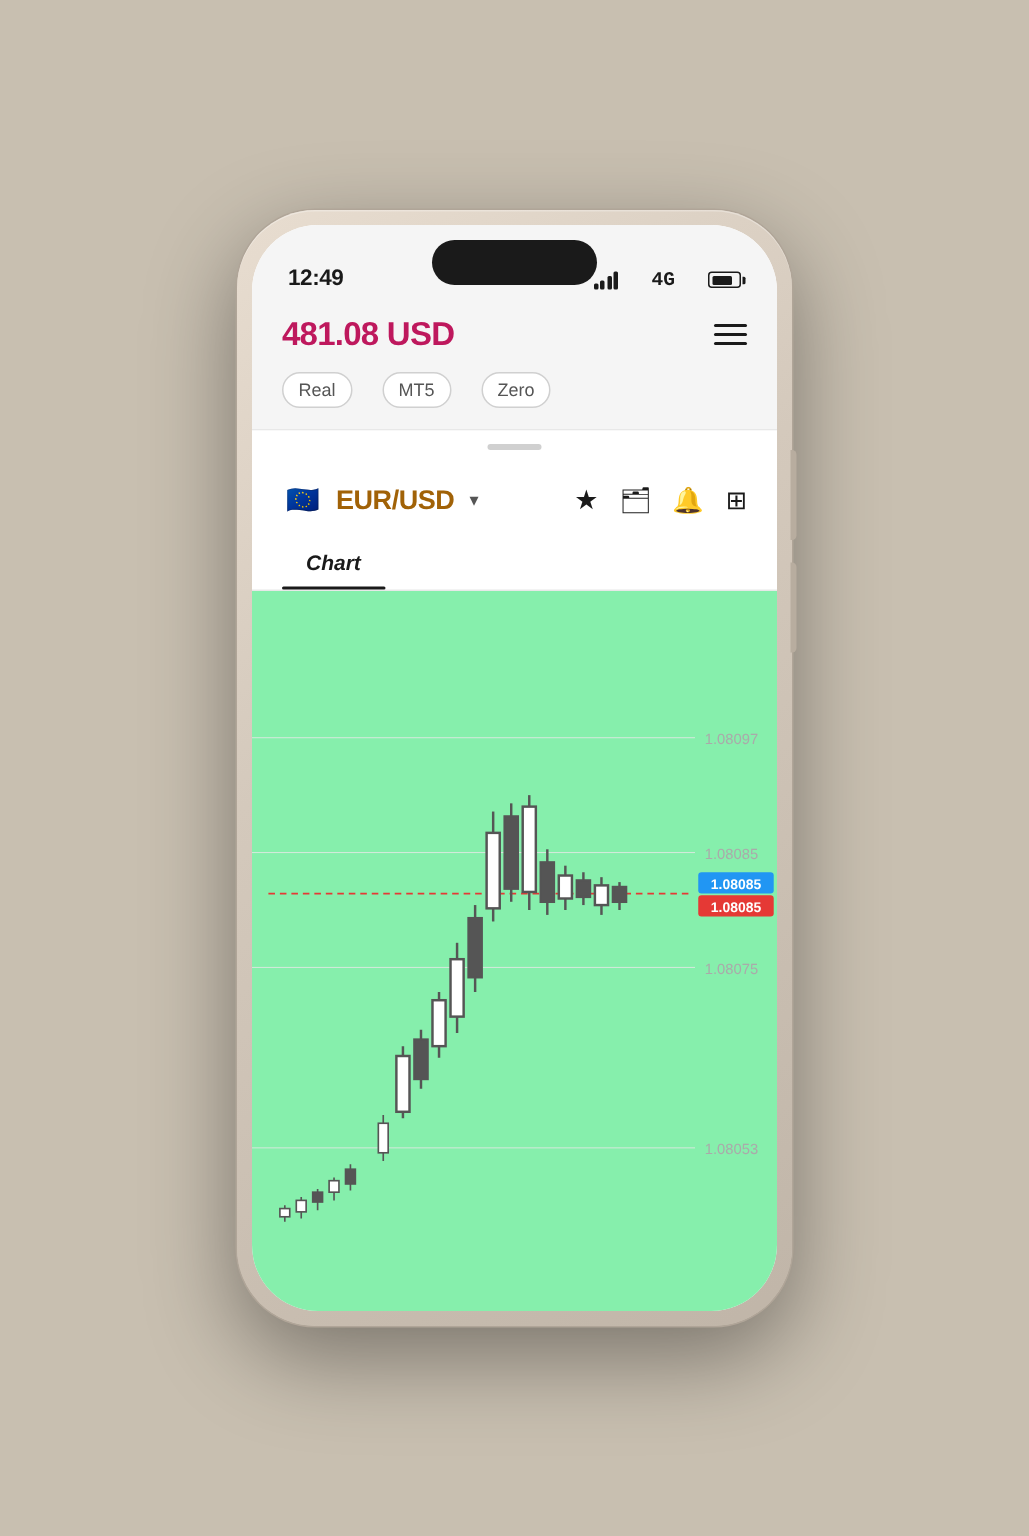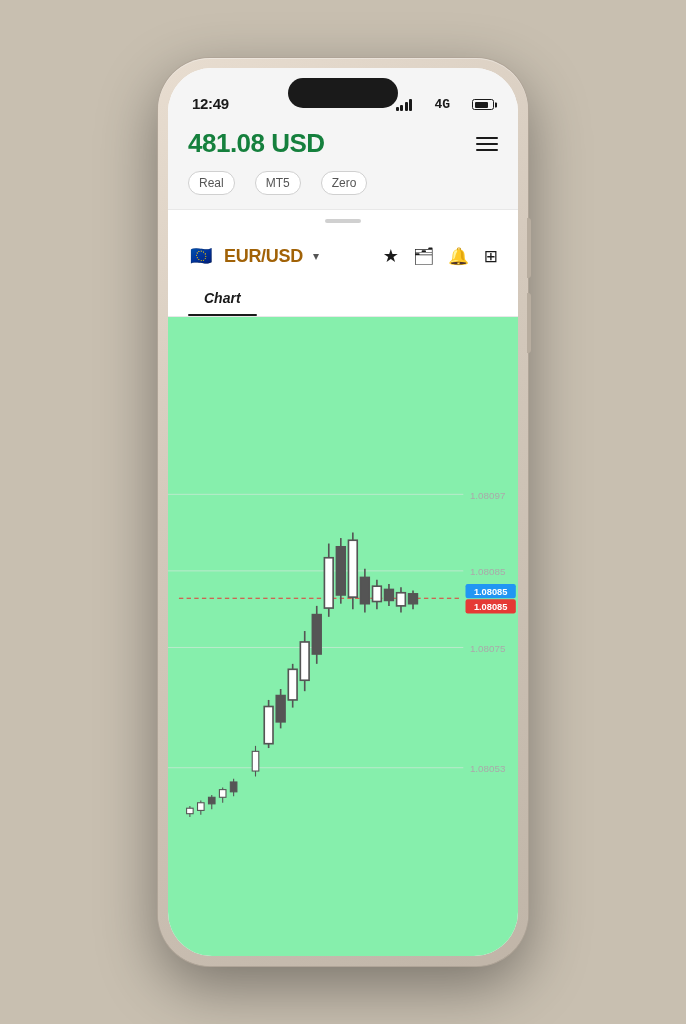--- a/index.html
+++ b/index.html
@@ -8,21 +8,21 @@
       height: 1024px;
       background: #c8bfb0;
       display: flex;
       align-items: center;
       justify-content: center;
       font-family: -apple-system, BlinkMacSystemFont, 'SF Pro Display', 'Helvetica Neue', Arial, sans-serif;
     }
 
     .phone-outer {
       width: 370px;
-      height: 908px;
+      height: 744px;
       background: linear-gradient(145deg, #e8ddd0 0%, #d4c9bc 40%, #c0b5a8 100%);
       border-radius: 52px;
       padding: 10px;
       box-shadow:
         0 0 0 1px #b0a598,
         0 20px 60px rgba(0,0,0,0.4),
         inset 0 1px 0 rgba(255,255,255,0.3);
       position: relative;
     }
 
@@ -147,23 +147,23 @@
     }
 
     .header-top {
       display: flex;
       align-items: center;
       justify-content: space-between;
       margin-bottom: 12px;
     }
 
     .balance-amount {
-      font-size: 26px;
+      font-size: 22px;
       font-weight: 700;
-      color: #15803d;
+      color: #be185d;
       letter-spacing: -0.5px;
     }
 
     .hamburger-icon {
       display: flex;
       flex-direction: column;
       gap: 4px;
       cursor: pointer;
     }
     .hamburger-icon span {

